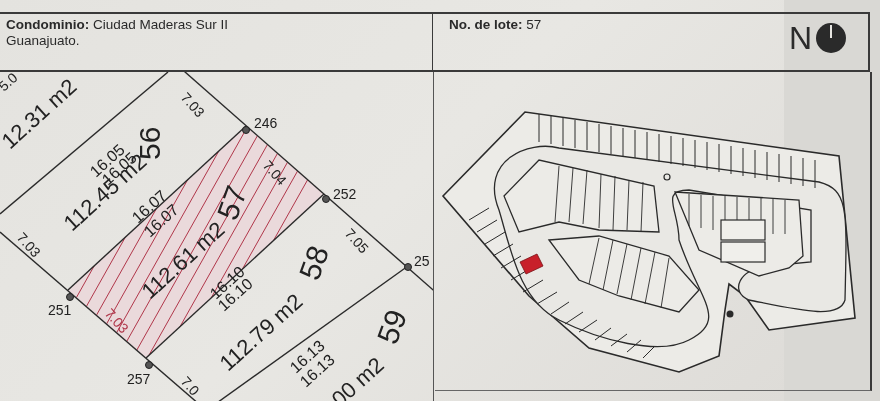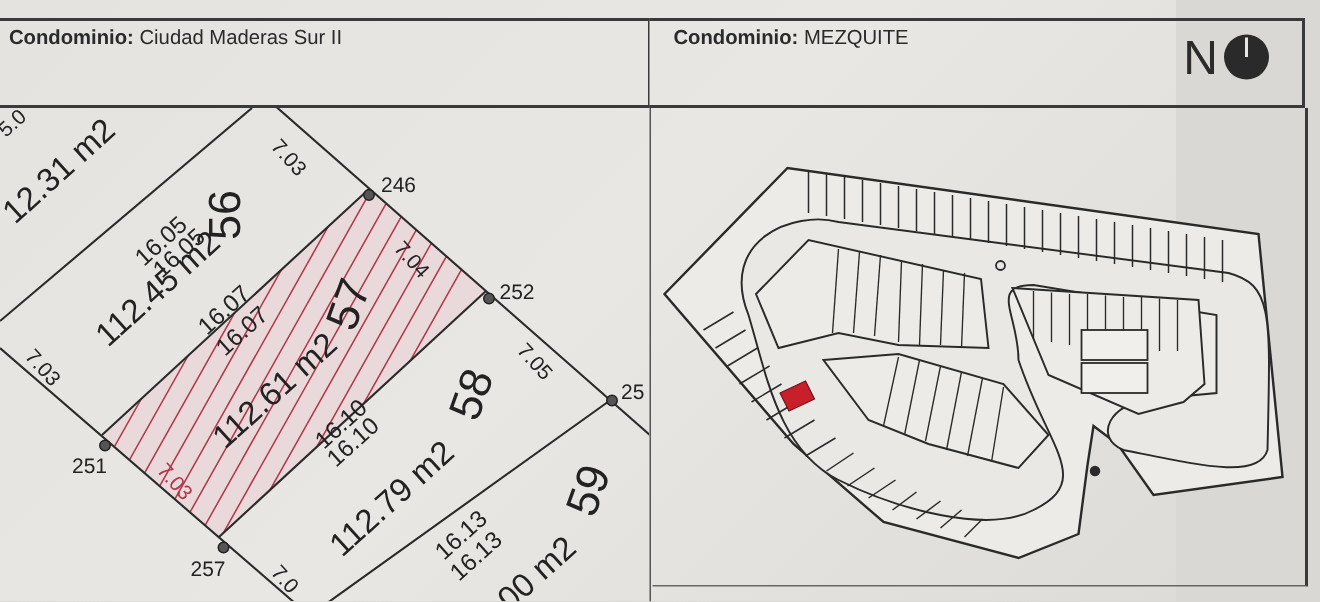--- a/index.html
+++ b/index.html
@@ -34,26 +34,27 @@
 </head>
 <body>
 
 <div class="sheet">
 
   <div class="hdr hdr-left">
     <div>
       <span class="lbl">Condominio:</span>
       <span>Ciudad Maderas Sur II</span>
     </div>
+    <div>Guanajuato.</div>
   </div>
 
   <div class="hdr hdr-right">
     <div>
-      <span class="lbl">Condominio:</span>
-      <span>MEZQUITE</span>
+      <span class="lbl">No. de lote:</span>
+      <span>57</span>
     </div>
     <div class="north">
       <span class="north-n">N</span>
       <span class="north-disc"></span>
     </div>
   </div>
 
   <div class="panel-left">
     <svg width="433" height="329" viewBox="0 72 433 329">
       <defs>

